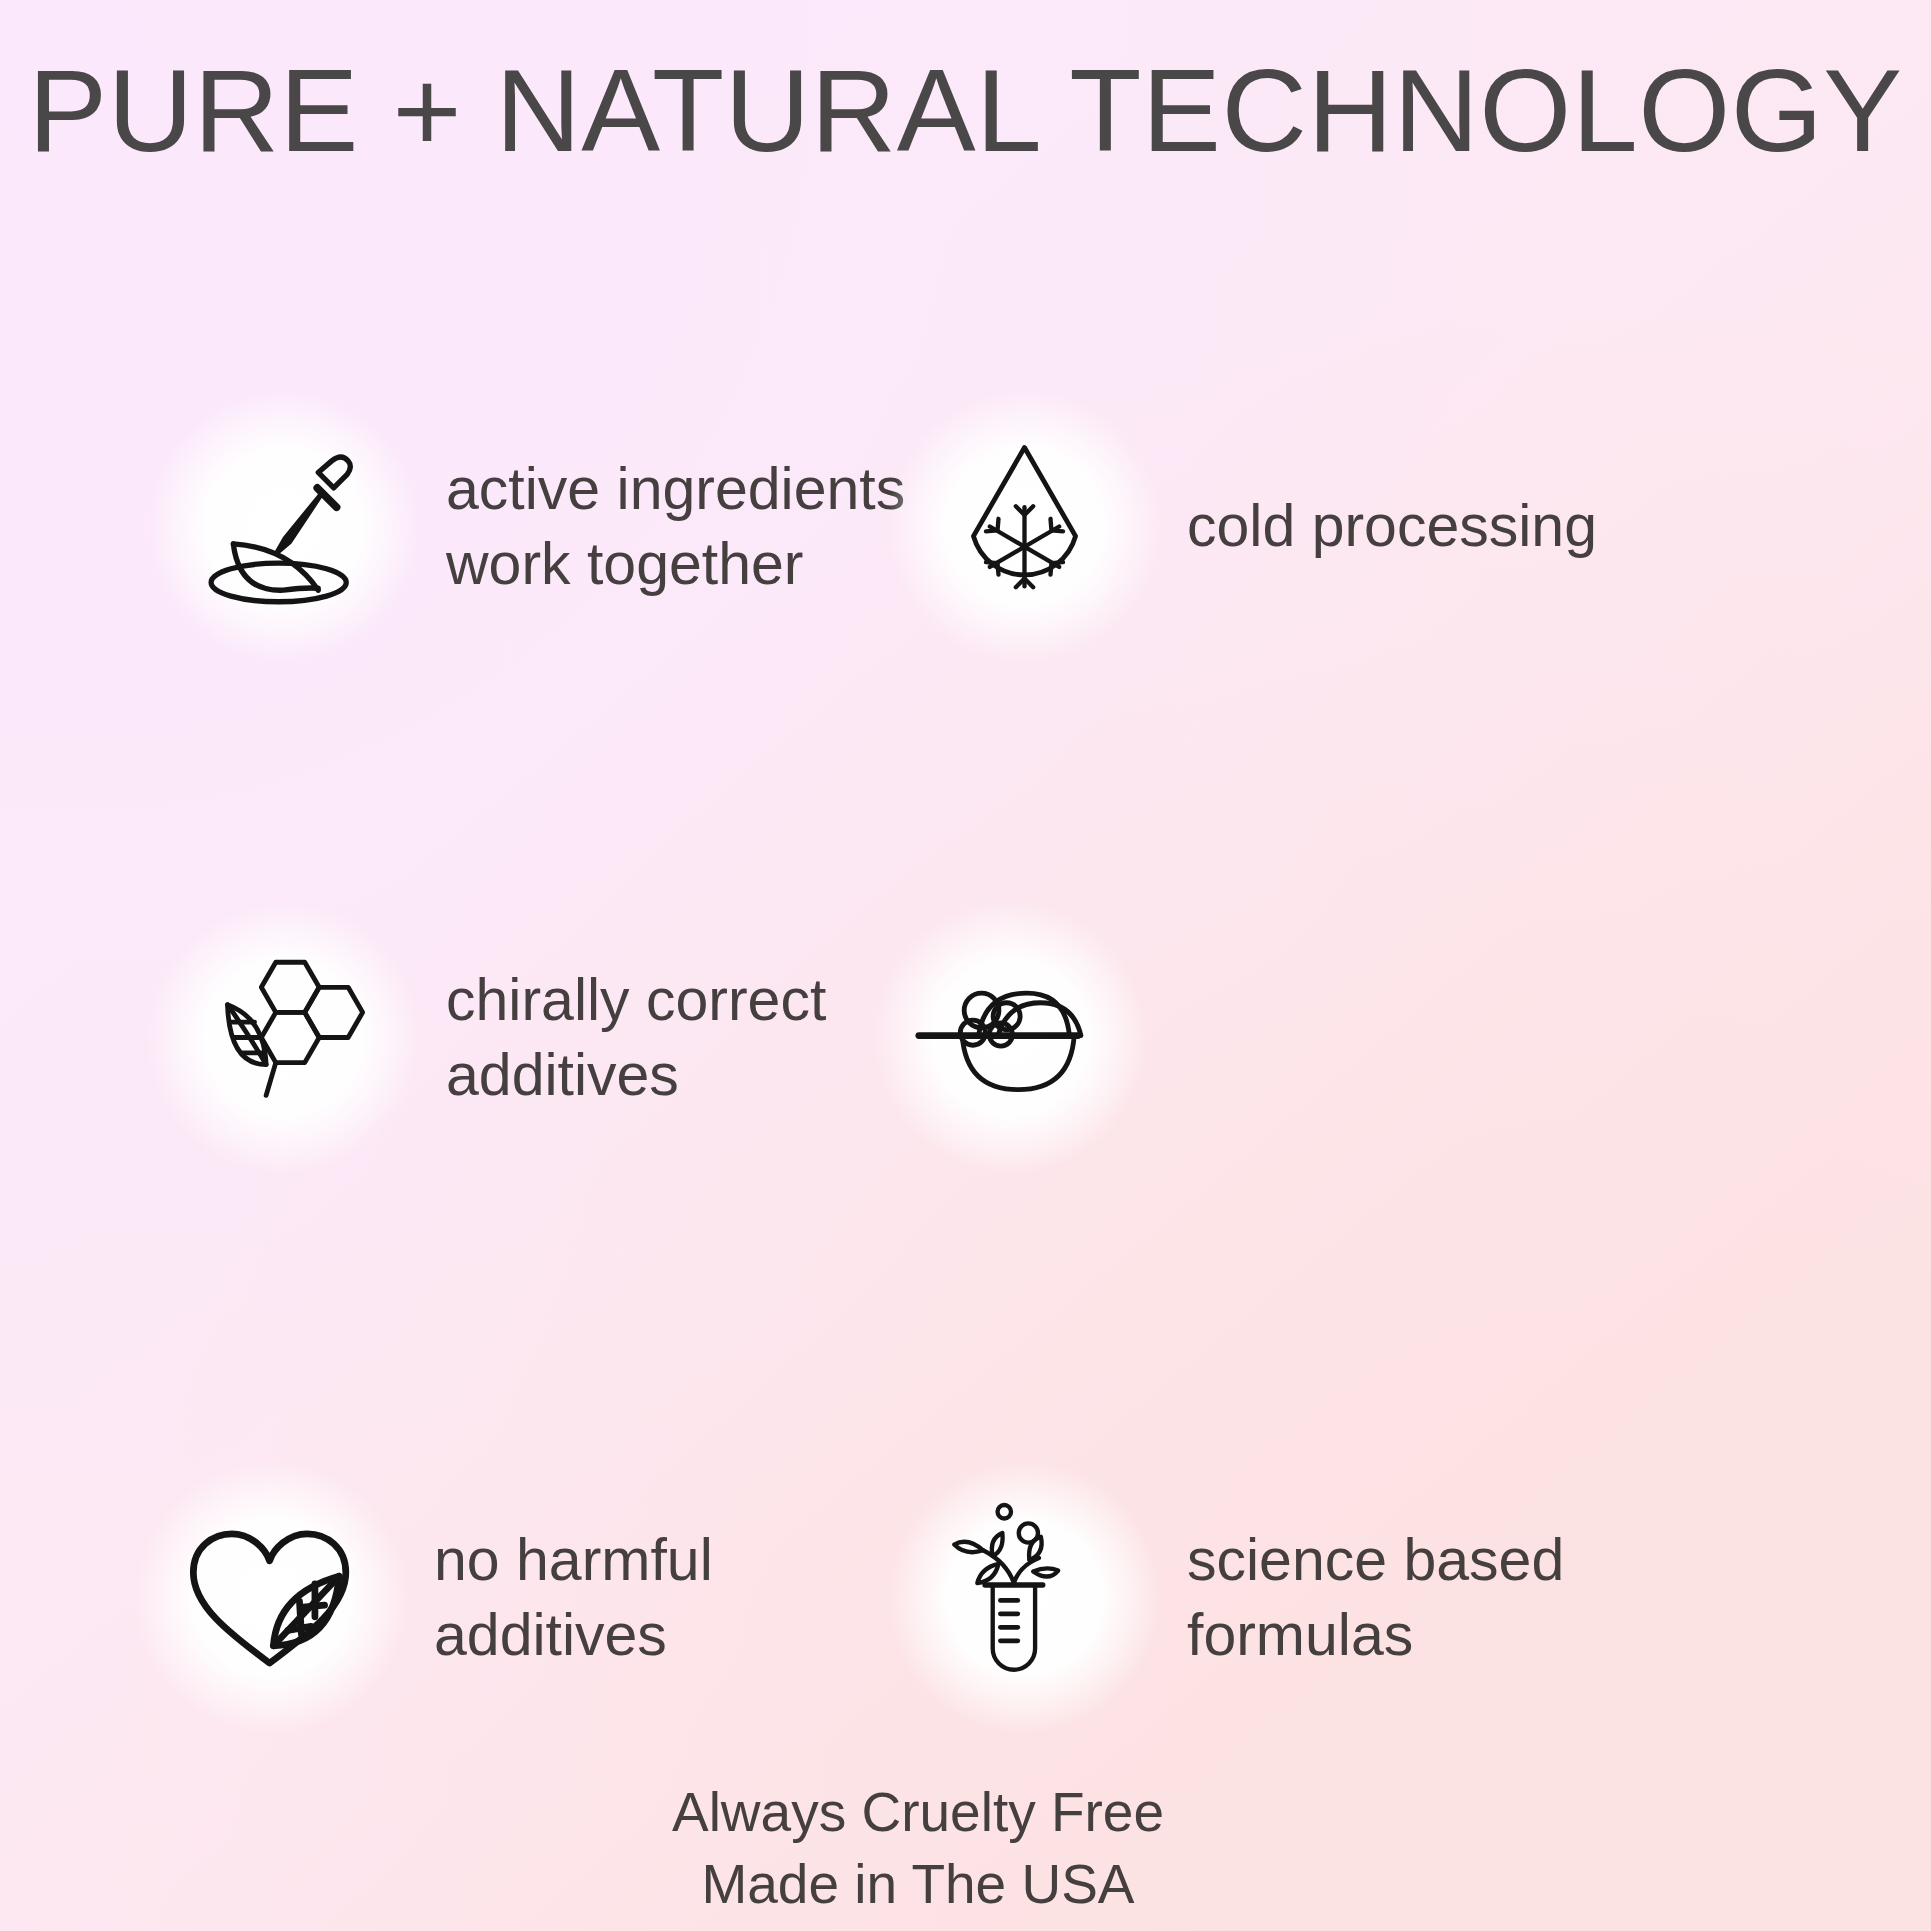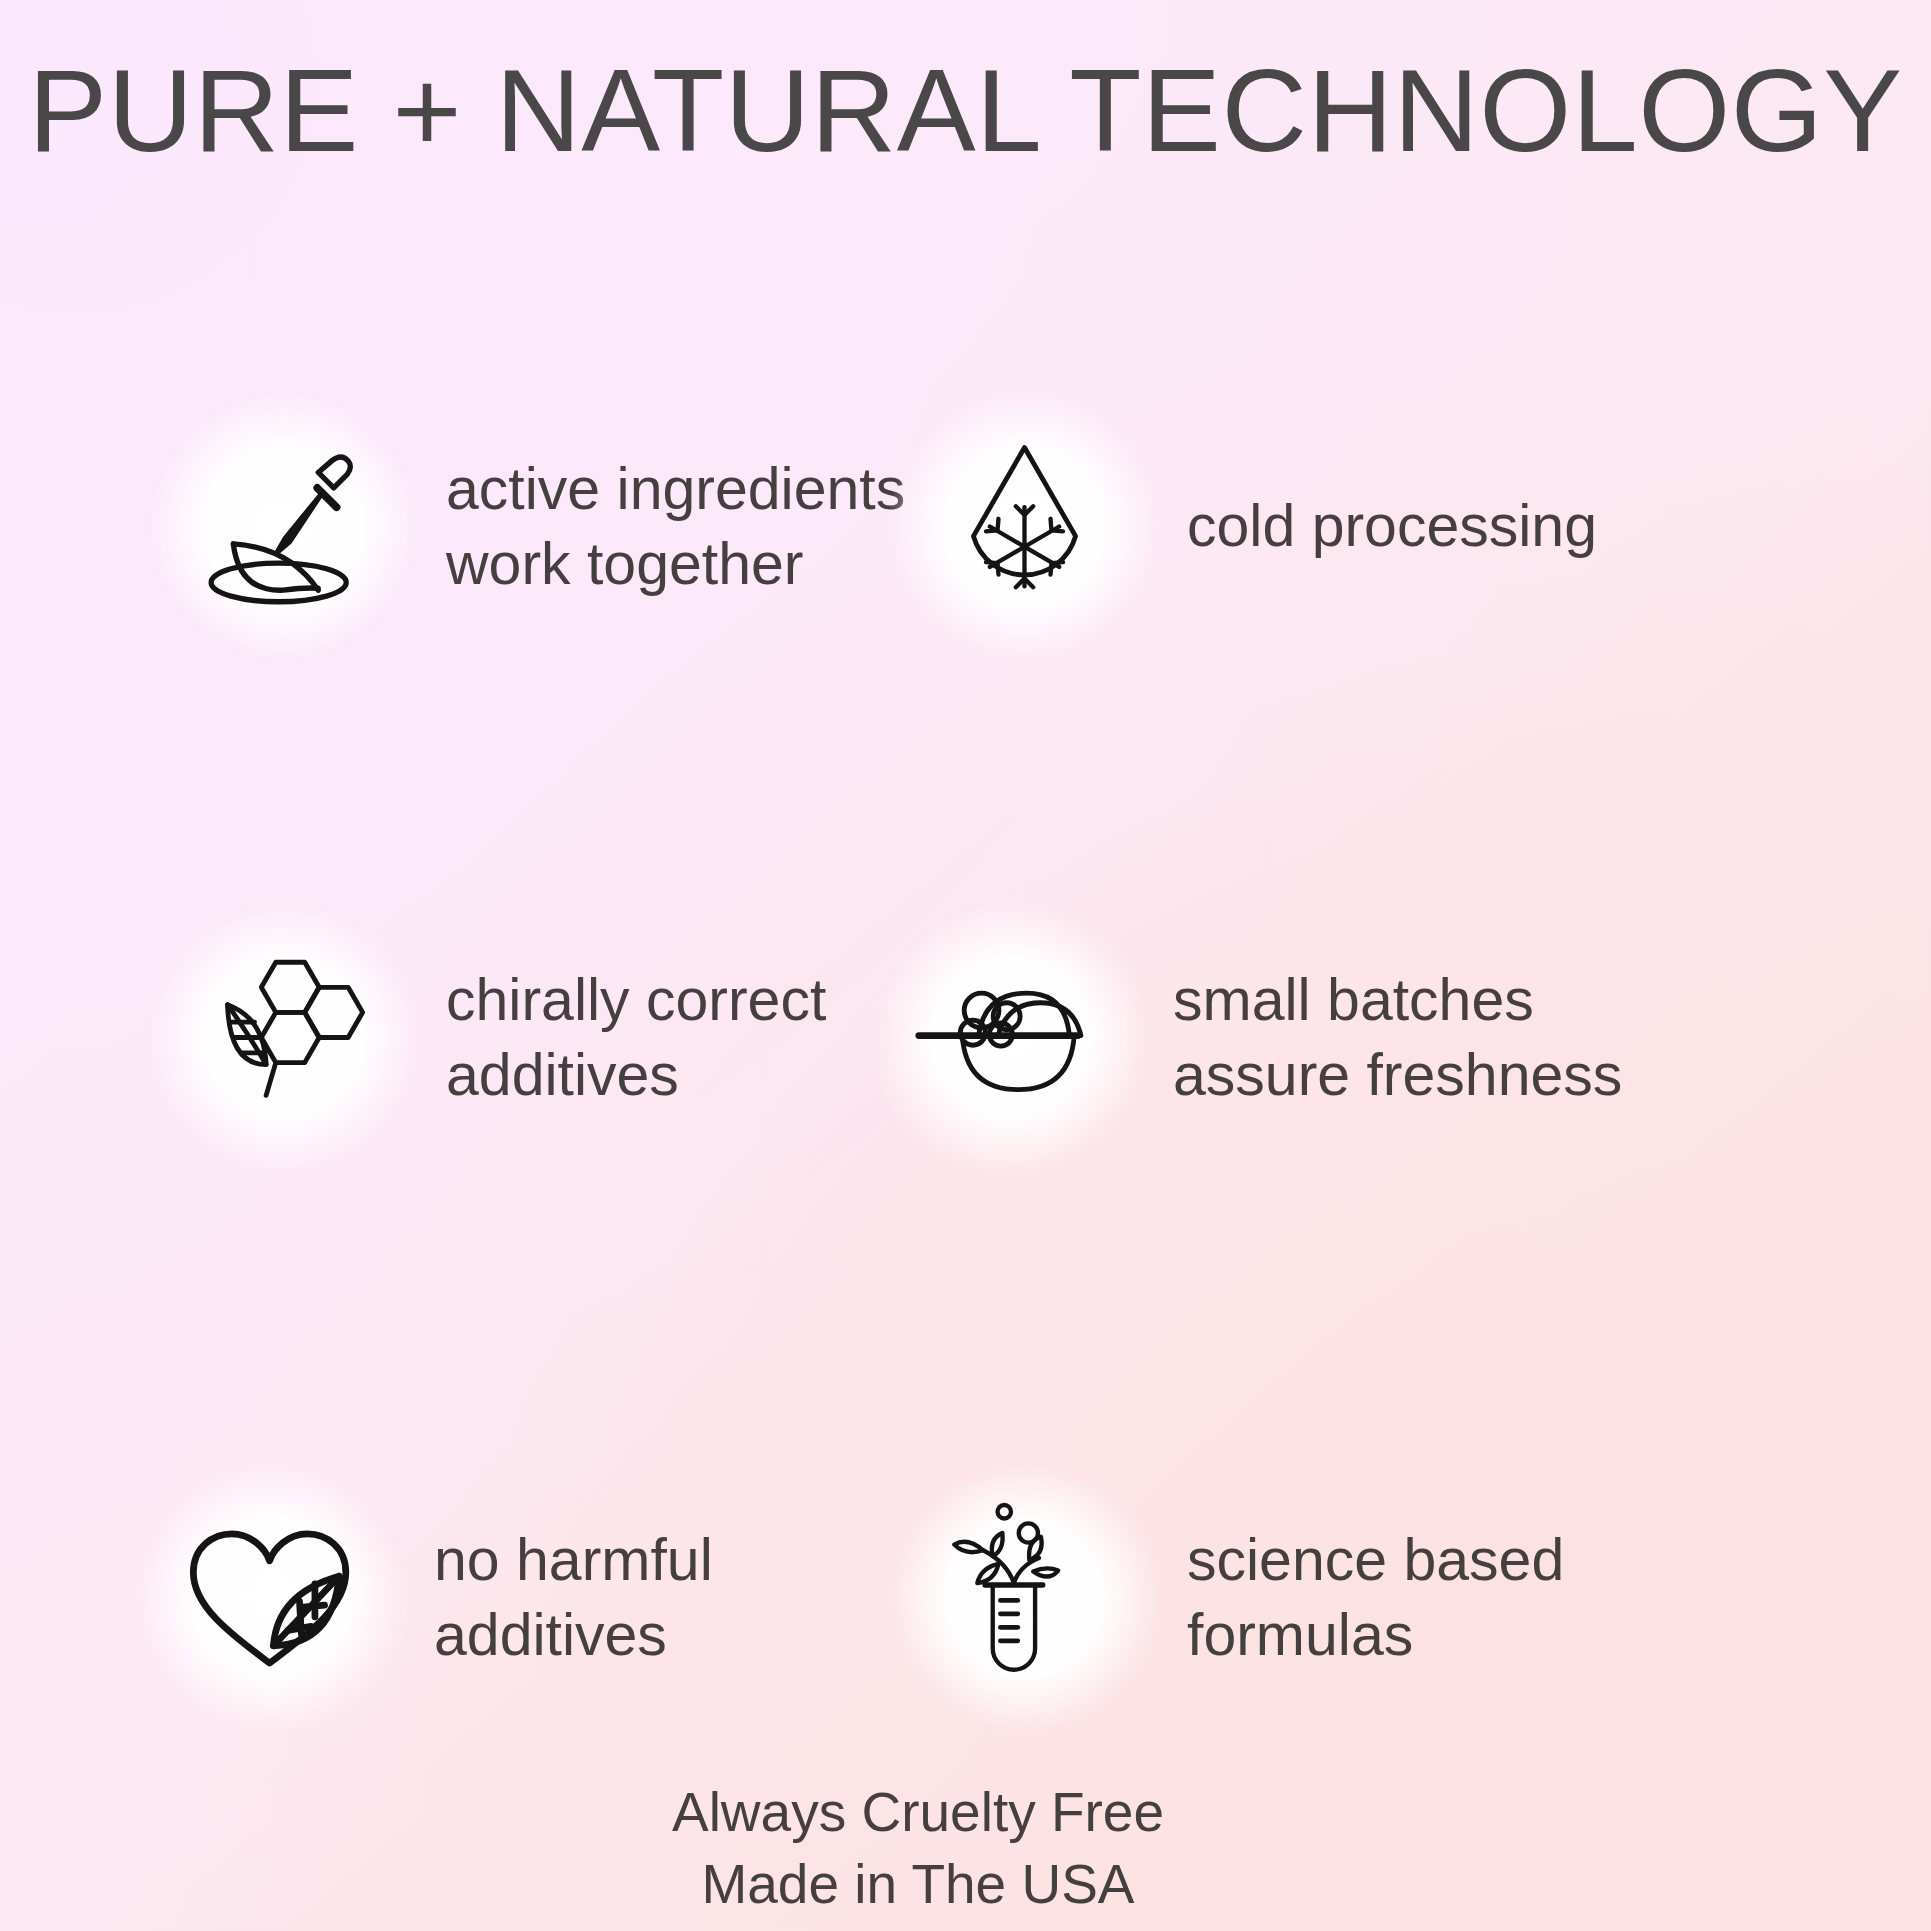--- a/index.html
+++ b/index.html
@@ -172,22 +172,20 @@
             <circle cx="101" cy="78" r="14"></circle>
             <circle cx="66" cy="95" r="13"></circle>
             <circle cx="95" cy="97" r="12"></circle>
 
             <path d="M55 98 q4 56 58 56 q54 0 58 -56"></path>
 
             <line x1="10" y1="98" x2="175" y2="98" stroke-width="7"></line>
           </g>
         </svg>
       </div>
-      <div class="label">small batches
-assure freshness</div>
     </div>
 
     <div class="feature f5">
       <div class="glow">
         <svg width="203" height="193" viewBox="0 0 210 200">
           <g fill="none" stroke="#141414" stroke-width="7" stroke-linecap="round" stroke-linejoin="round">
 
             <path d="M103 168
                      C 60 136, 24 108, 24 74
                      C 24 48, 44 34, 64 34

